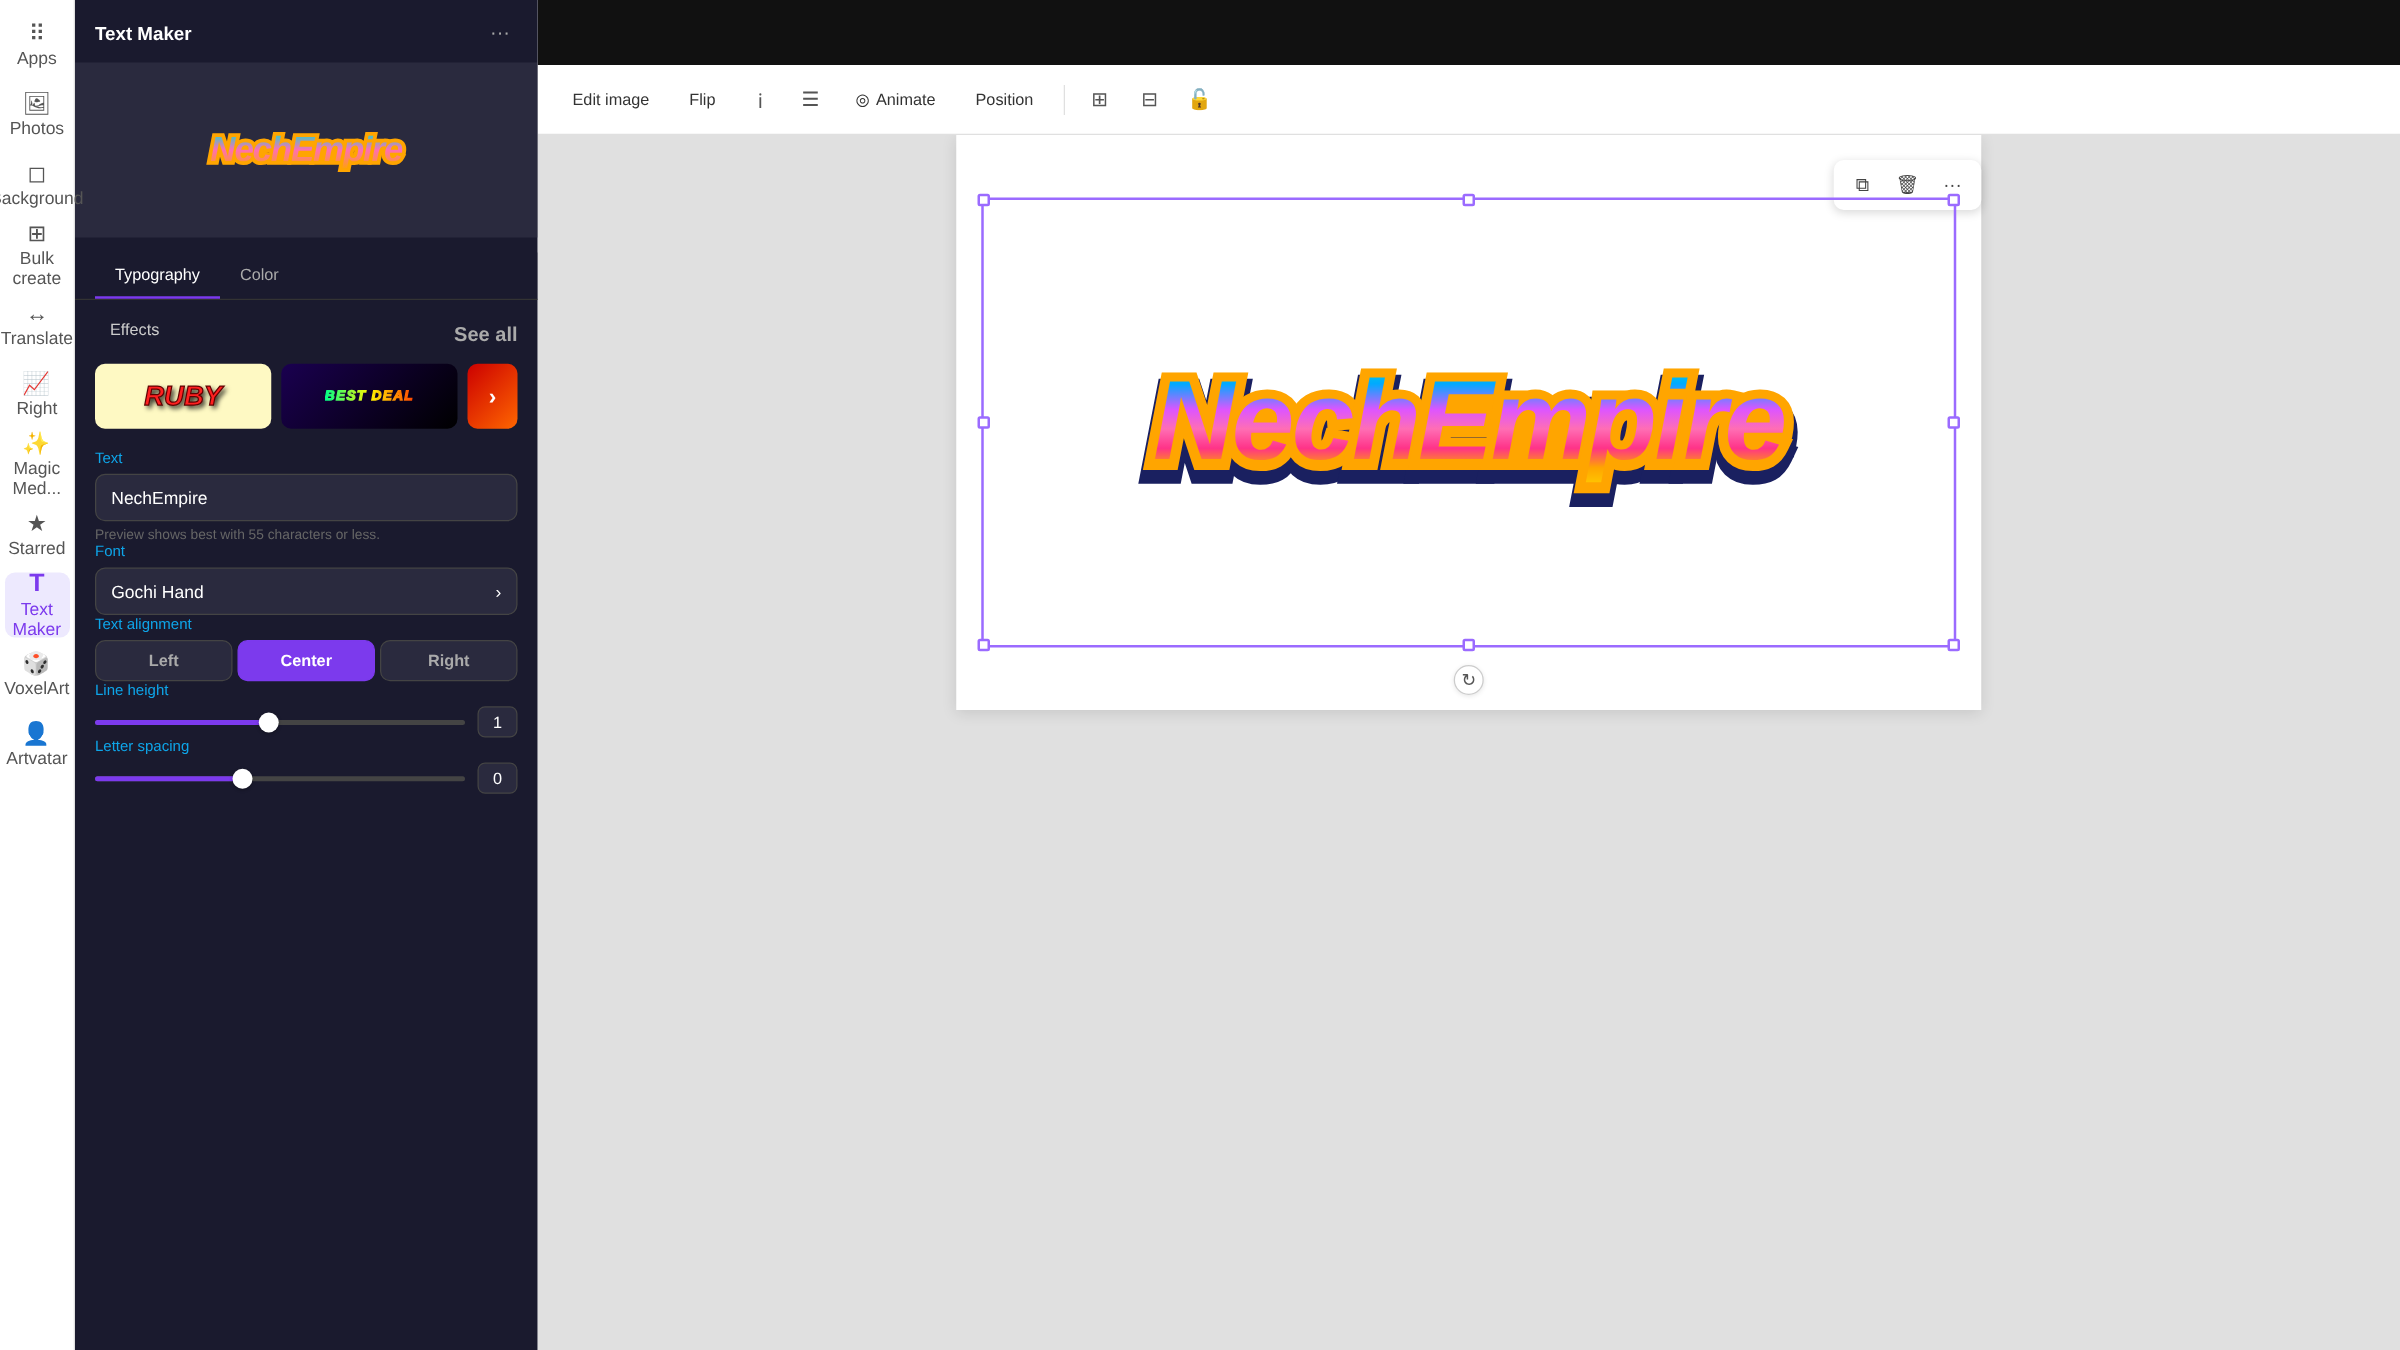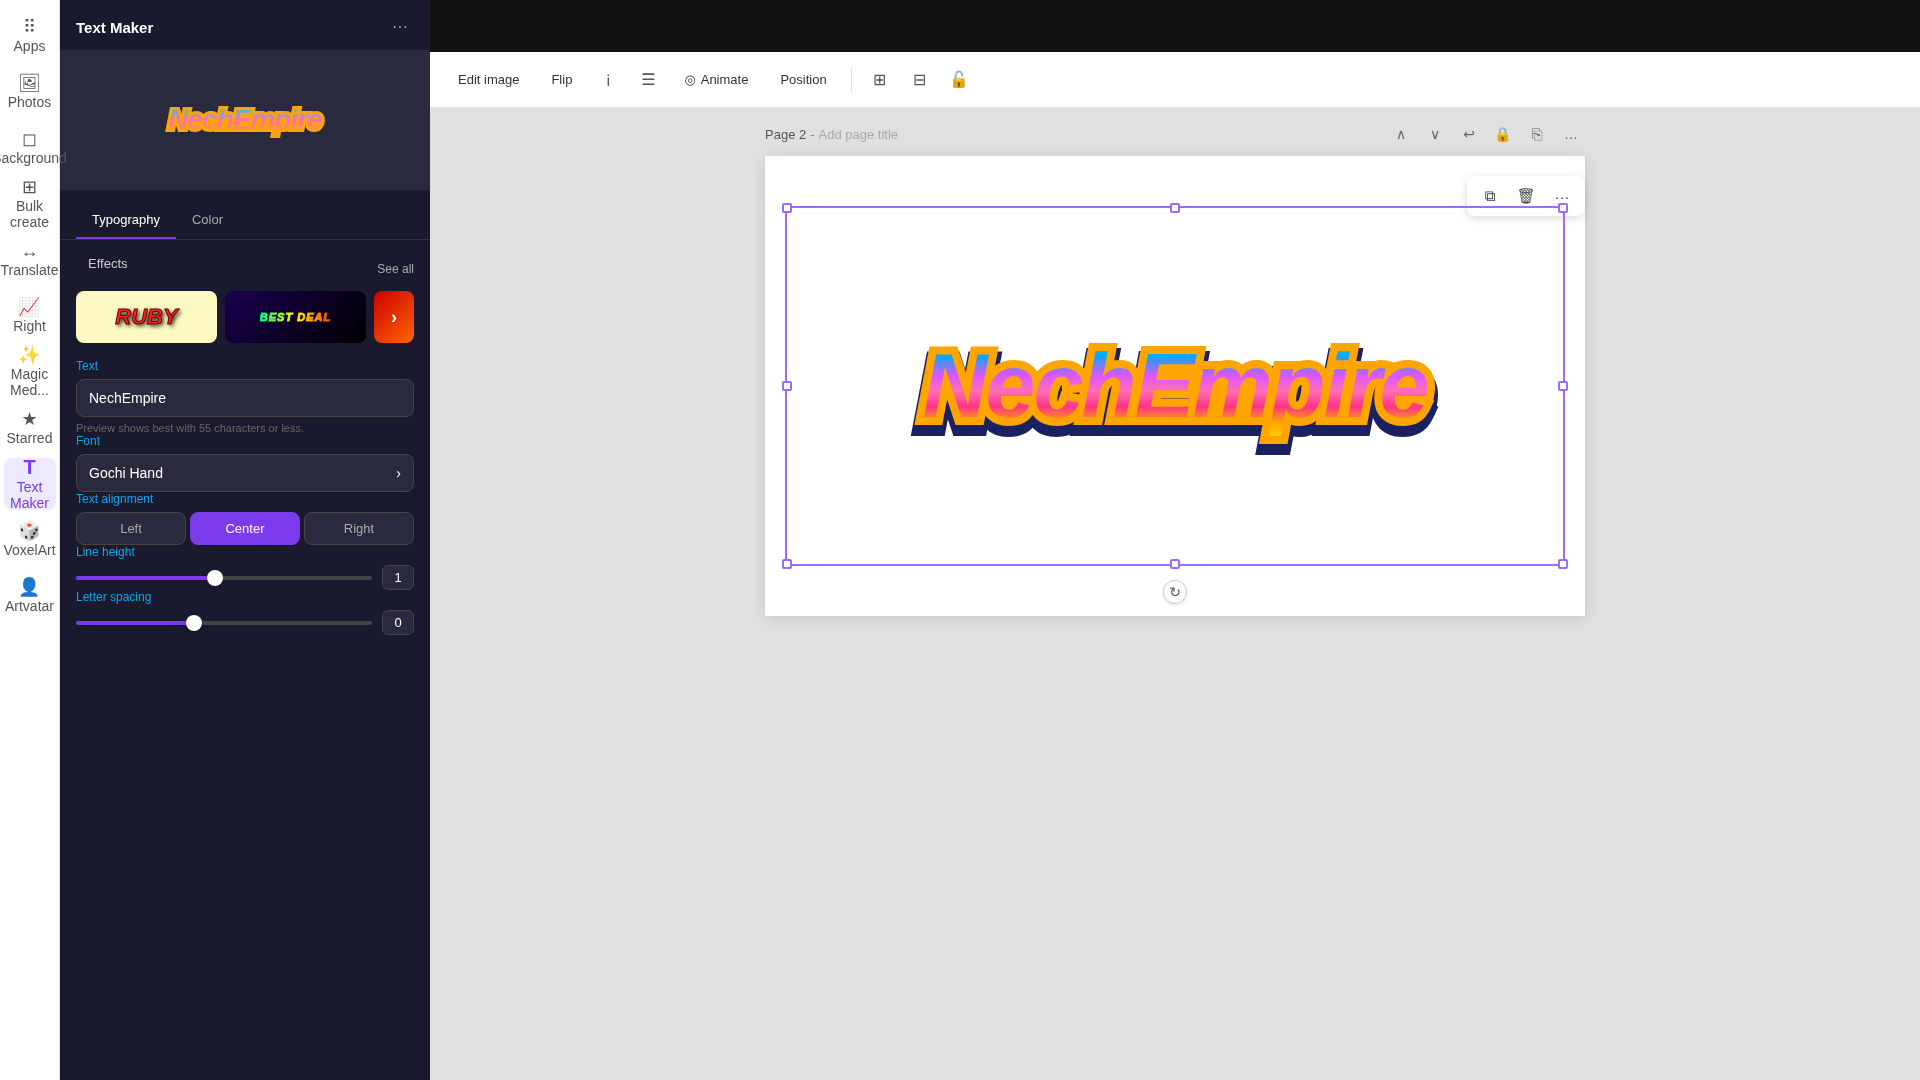--- a/index.html
+++ b/index.html
@@ -144,24 +144,25 @@
       font-weight: 500;
       margin-left: 12px;
     }
     .effects-header {
       display: flex;
       justify-content: space-between;
       align-items: center;
       margin-bottom: 10px;
     }
     .see-all-link {
-      font-size: 12px;
+      font-size: 16px;
       color: #aaa;
       cursor: pointer;
       text-decoration: none;
+      font-weight: bold;
     }
 
     .effects-grid {
       display: flex;
       gap: 8px;
       margin-bottom: 16px;
     }
     .effect-item {
       height: 52px;
       border-radius: 8px;
@@ -255,20 +256,21 @@
     .align-btn {
       flex: 1;
       padding: 8px;
       background: #2a2a3e;
       border: 1px solid #444;
       border-radius: 8px;
       color: #aaa;
       cursor: pointer;
       font-size: 13px;
       text-align: center;
+      font-weight: bold;
     }
     .align-btn.active {
       background: #7c3aed;
       border-color: #7c3aed;
       color: #fff;
     }
 
     
     .slider-row {
       display: flex;
@@ -632,35 +634,20 @@
     </button>
     <button class="toolbar-btn">Position</button>
     <div class="toolbar-sep"></div>
     <button class="toolbar-icon-btn">⊞</button>
     <button class="toolbar-icon-btn">⊟</button>
     <button class="toolbar-icon-btn">🔓</button>
   </div>
 
   <div class="canvas-container">
 
-    <div style="width:820px; display:flex; align-items:center; justify-content:space-between; padding:12px 0 8px 0;">
-      <div style="font-size:13px; color:#555; display:flex; align-items:center; gap:4px;">
-        <span>Page 2</span>
-        <span style="color:#888;">-</span>
-        <span style="color:#aaa; cursor:text;">Add page title</span>
-      </div>
-      <div style="display:flex; gap:6px;">
-        <button class="page-header-btn">∧</button>
-        <button class="page-header-btn">∨</button>
-        <button class="page-header-btn">↩</button>
-        <button class="page-header-btn">🔒</button>
-        <button class="page-header-btn">⎘</button>
-        <button class="page-header-btn">…</button>
-      </div>
-    </div>
 
     <div class="canvas-page">
 
       <div class="floating-actions">
         <button class="float-btn" title="Duplicate">⧉</button>
         <button class="float-btn" title="Delete">🗑</button>
         <button class="float-btn" title="More">···</button>
       </div>
 
       <div style="position:absolute; top:50%; left:50%; transform:translate(-50%,-50%); white-space:nowrap;">

